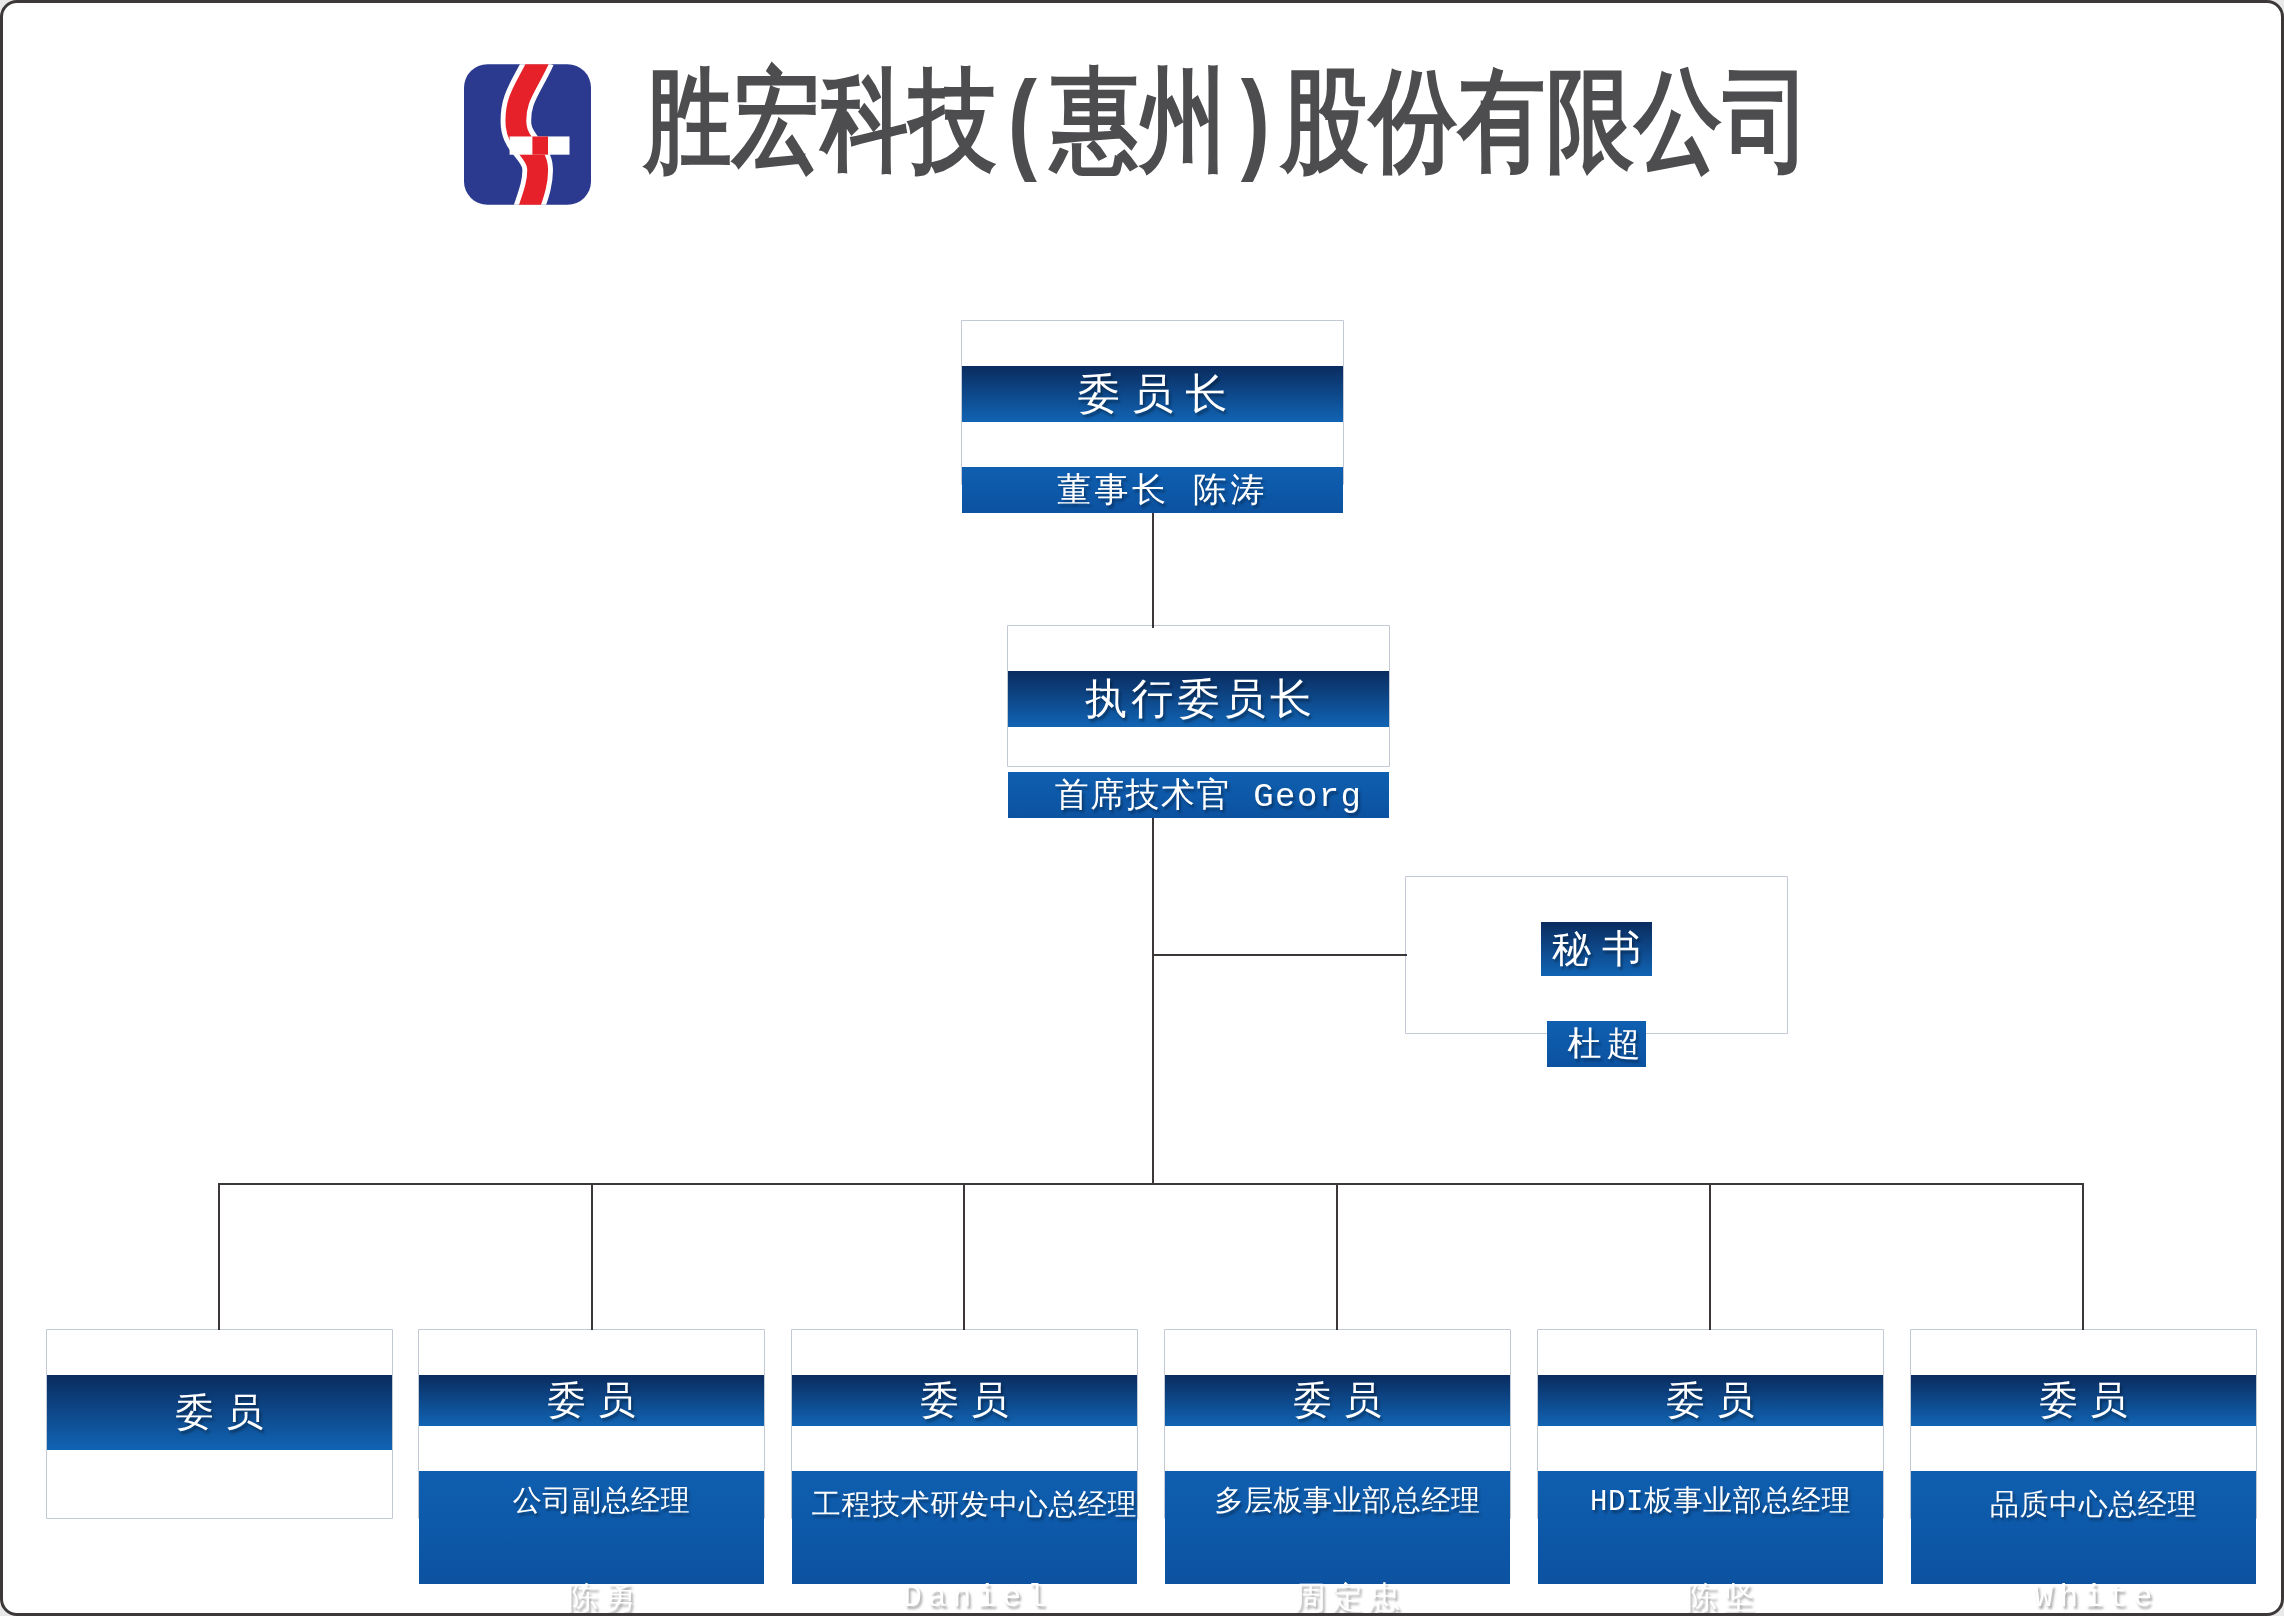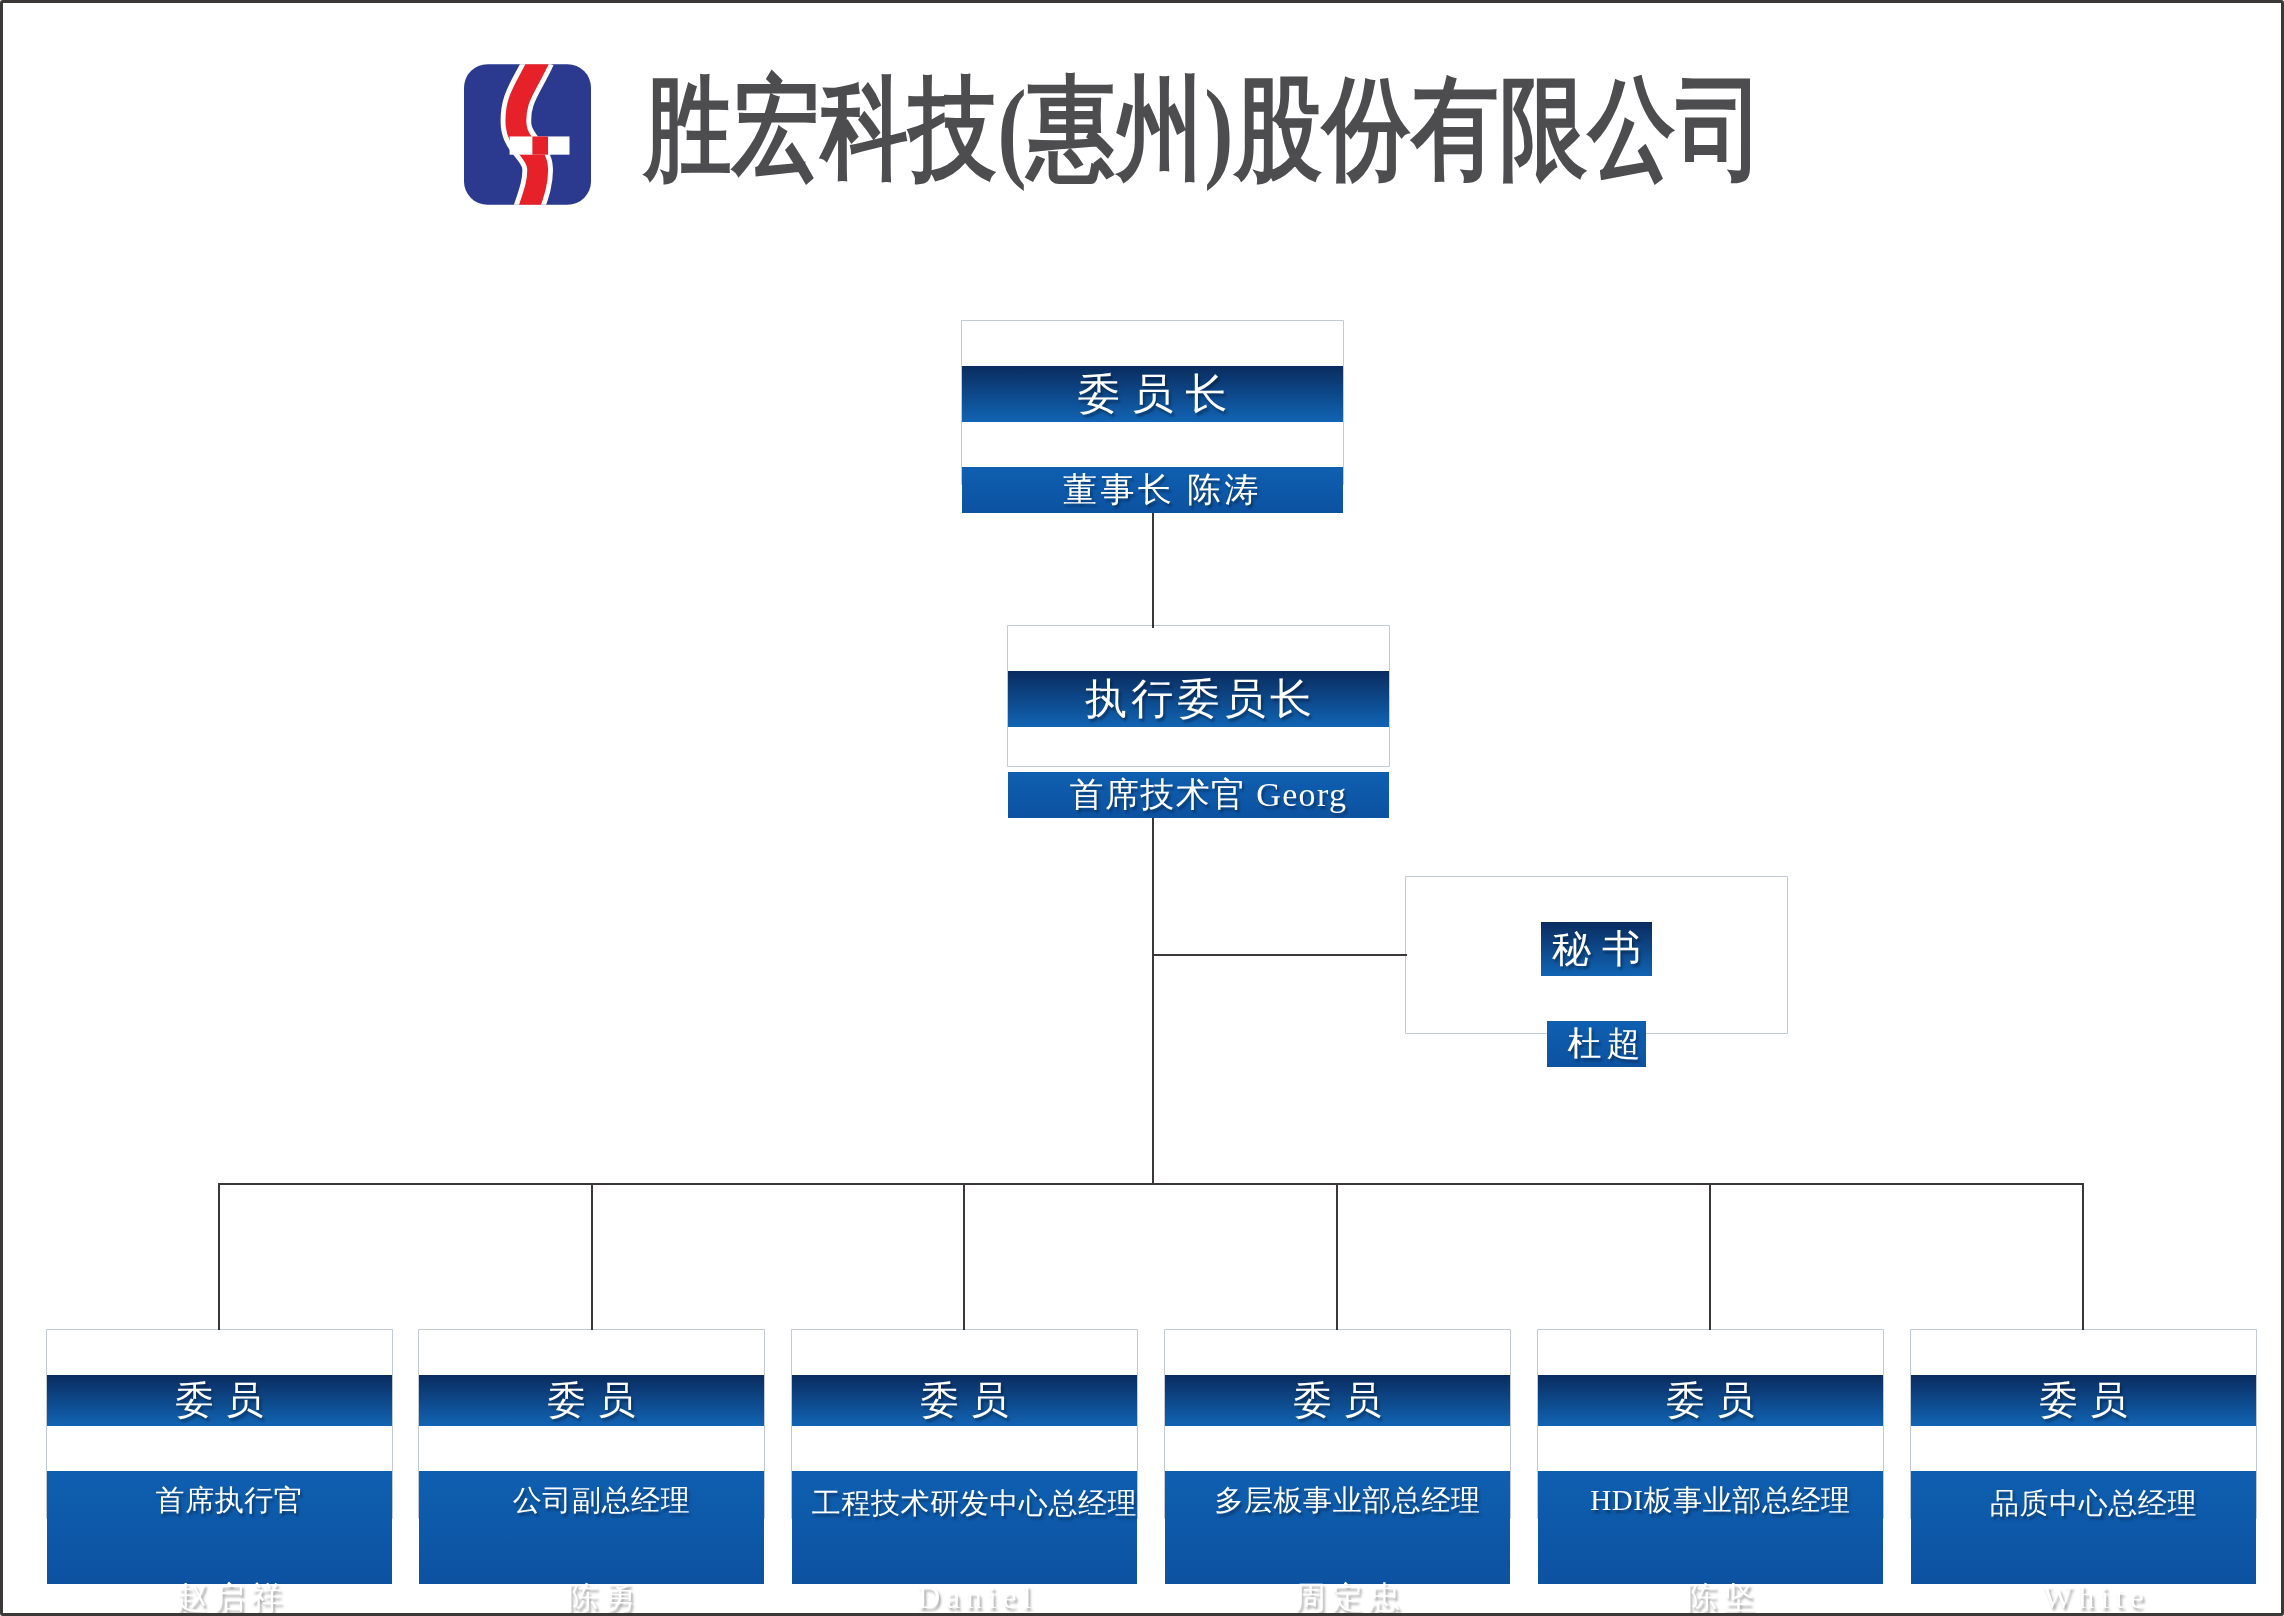--- a/index.html
+++ b/index.html
@@ -1,24 +1,24 @@
 <!DOCTYPE html>
 <html style="--canvas-bg: #ffffff; --ink: #4d4d4f; --line: #3b3837; --logo-blue: #2b3a8e; --logo-red: #e62129; --box-grad-top: #0a2c5f; --box-grad-mid: #1164b4; --box-body-top: #0f5fb0; --box-body-bottom: #0c52a1; --box-text: #ffffff;font-size:10.4px"><head>
 <meta charset="utf-8">
 <style>
   html,body{margin:0;padding:0;background:#e9e9e9;}
   .canvas{
     position:relative;
     width:2284px;height:1616px;
     background:var(--canvas-bg,#ffffff);
     border:3.3px solid var(--line,#3b3837);
-    border-radius:3px;
+    border-radius:17px;
     box-sizing:border-box;
     overflow:hidden;
-    font-family:Liberation Serif, serif;
+    font-family:Liberation Mono, monospace;
   }
 
   
   .logo{position:absolute;left:461px;top:61px;width:127px;height:141px;}
   .zh-title{
     position:absolute;left:641px;top:68px;
     font-size:112px;font-weight:900;line-height:1.05;
     color:var(--ink,#4d4d4f);
     letter-spacing:1.3px;white-space:nowrap;
     transform:scaleX(.78);transform-origin:0 0;
@@ -112,24 +112,20 @@
     <div class="cell-body s-exec">首席技术官 Georg</div>
   </div>
 
   <div class="node tier-top" style="left:1403px;top:874px;width:381px;height:156px;align-items:center;">
     <div class="cell-title t-secretary">秘书</div>
     <div class="cell-body s-secretary">杜超</div>
   </div>
 
   <div class="node member" style="left:44px;top:1327px;width:345px;height:188px;">
     <div class="cell-title t-member">委员</div>
-    <div class="cell-body">
-      <div class="m-role">首席执行官</div>
-      <div class="m-name">赵启祥</div>
-    </div>
   </div>
 
   <div class="node member" style="left:416px;top:1327px;width:345px;height:188px;">
     <div class="cell-title t-member">委员</div>
     <div class="cell-body">
       <div class="m-role">公司副总经理</div>
       <div class="m-name">陈勇</div>
     </div>
   </div>
 

